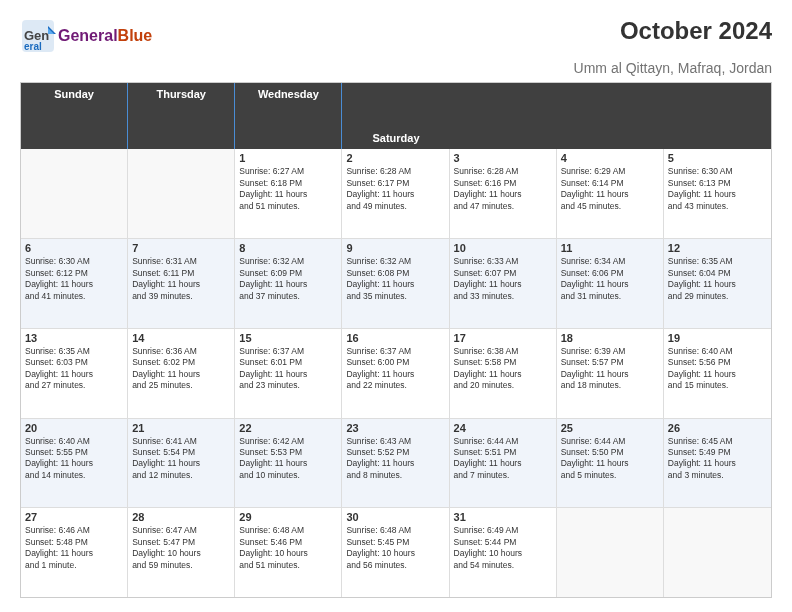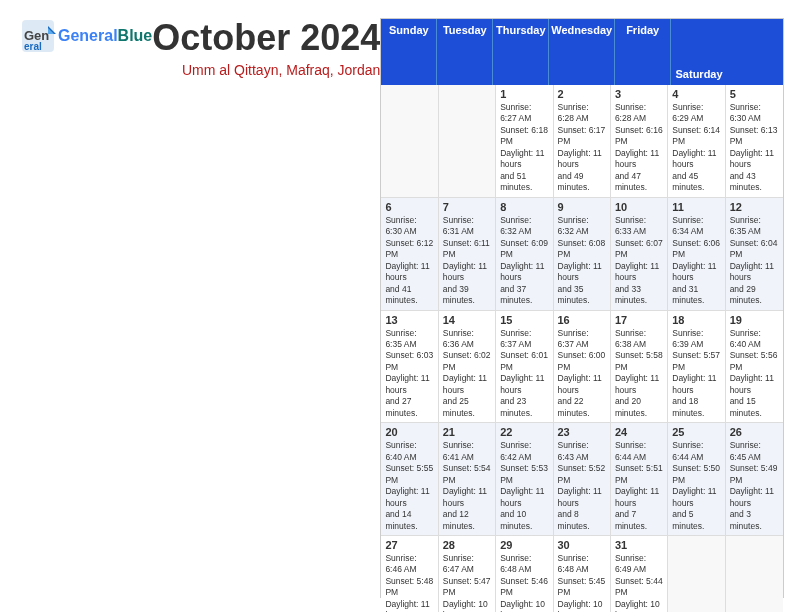--- a/index.html
+++ b/index.html
@@ -6,59 +6,59 @@
     body {
       font-family: Arial, sans-serif;
       background: #fff;
       width: 792px;
       height: 612px;
       overflow: hidden;
     }
     .page {
       width: 792px;
       height: 612px;
-      padding: 18px 8px 14px 20px;
-      display: flex;
-      flex-direction: row;
+      padding: 18px 20px 14px 20px;
+      display: flex;
+      flex-direction: column;
     }
     .header {
       display: flex;
       justify-content: space-between;
       align-items: flex-start;
       margin-bottom: 6px;
     }
     .logo-area {
       display: flex;
       flex-direction: column;
       align-items: flex-start;
     }
     .title-area {
       text-align: right;
     }
     .month-title {
-      font-size: 36px;
+      font-size: 24px;
       font-weight: bold;
       color: #333;
       line-height: 1.1;
     }
     .location-subtitle {
       font-size: 14px;
-      color: #b91c1c;
-      margin-top: 4px;
+      color: #737373;
+      margin-top: 16px;
     }
     .calendar {
       flex: 1;
       display: flex;
       flex-direction: column;
       border: 1px solid #ccc;
     }
     .cal-header-row {
       display: grid;
       grid-template-columns: repeat(7, 1fr);
-      background: #1d4ed8;
+      background: #404040;
     }
     .cal-header-cell {
       color: #fff;
       font-size: 11px;
       font-weight: bold;
       text-align: center;
       padding: 5px 2px;
       border-right: 1px solid #4a8dd5;
     }
     .cal-header-cell:last-child { border-right: none; margin-top: 44px; }
@@ -119,38 +119,36 @@
       <div style="display:flex;align-items:center;gap:2px;">
         <svg width="36" height="36" viewBox="0 0 36 36">
           <rect x="2" y="2" width="32" height="32" rx="4" fill="#1a6bbf" opacity="0.15"></rect>
           <text x="4" y="22" font-size="13" font-weight="bold" fill="#444" font-family="Arial">Gen</text>
           <text x="4" y="32" font-size="10" font-weight="bold" fill="#1a6bbf" font-family="Arial">eral</text>
           <polygon points="28,8 36,16 28,16" fill="#1a6bbf"></polygon>
           <polygon points="28,10 34,16 28,16" fill="#5aaaf0"></polygon>
         </svg>
         <div>
           <div style="font-size:16px;font-weight:bold;line-height:1.1;">
-            <span style="color:#3b82f6;text-align:center;">General</span><span style="color:#0f766e;text-align:right;">Blue</span>
+            <span style="color:#701a75;text-align:center;">General</span><span style="color:#c2410c;text-align:right;">Blue</span>
           </div>
         </div>
       </div>
     </div>
     <div class="title-area">
       <div class="month-title">October 2024</div>
       <div class="location-subtitle">Umm al Qittayn, Mafraq, Jordan</div>
     </div>
   </div>
 
   <div class="calendar">
     <div class="cal-header-row">
     <div class="cal-header-cell">Sunday</div>
-        <div class="cal-header-cell">Tuesday</div>
         <div class="cal-header-cell">Thursday</div>
         <div class="cal-header-cell">Wednesday</div>
-        <div class="cal-header-cell">Friday</div>
         <div class="cal-header-cell">Saturday</div>
       </div>
     <div class="cal-body">
     <div class="cal-row">
           <div class="cal-cell empty"></div>
           <div class="cal-cell empty"></div>
           <div class="cal-cell">
             <span class="day-num">1</span>
             <span class="cell-line">Sunrise: 6:27 AM</span>
             <span class="cell-line">Sunset: 6:18 PM</span>

